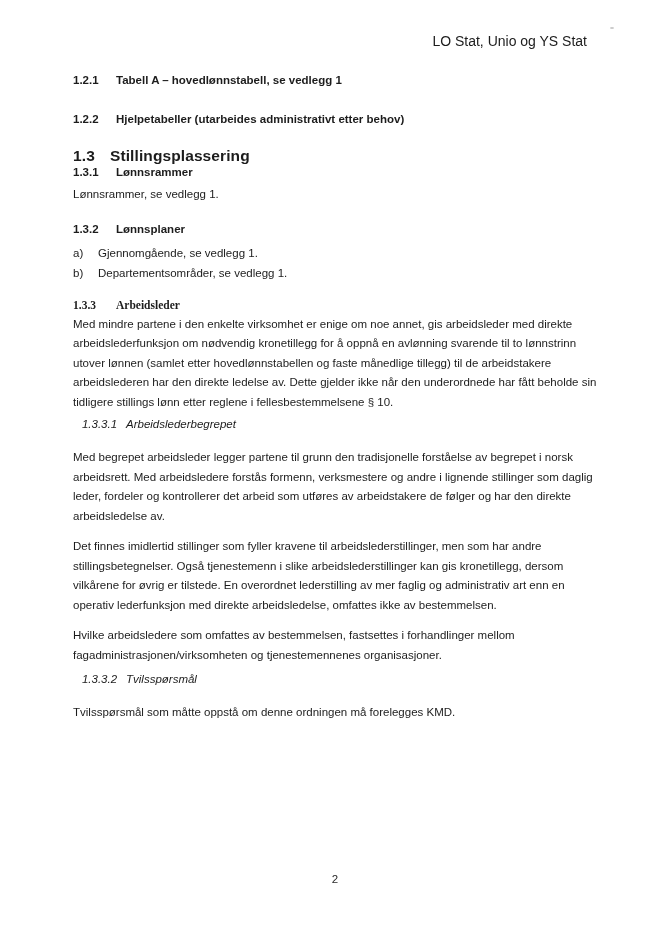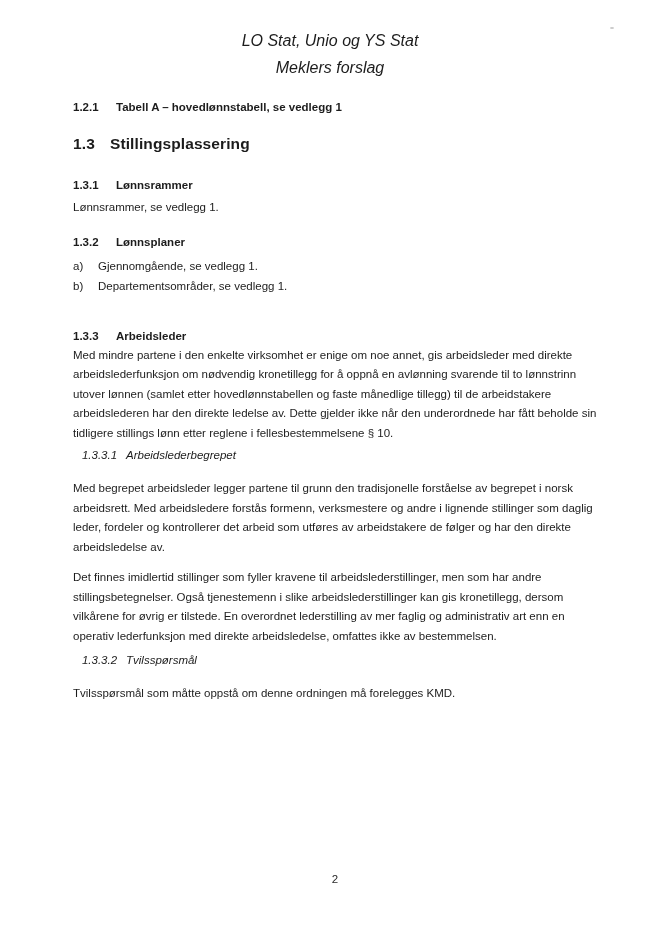--- a/index.html
+++ b/index.html
@@ -13,25 +13,24 @@
     height: 947px;
     box-sizing: border-box;
     background: #ffffff;
     font-family: "Liberation Sans", sans-serif;
     color: #1c1c1c;
     padding: 34px 72px 0 73px;
     overflow: hidden;
   }
   
   .doc-header {
-    text-align: center;
-    font-size: 16px;
+    text-align: right;
+    font-size: 14px;
     line-height: 14px;
     padding-right: 11px;
-    font-style: italic;
   }
   .doc-header .hline1 { margin-bottom: 13px; }
 
   
   .speck {
     position: absolute;
     top: 27px;
     left: 610px;
     width: 4px;
     height: 2px;
@@ -67,24 +66,24 @@
     line-height: 19.5px;
     margin: 0;
     max-width: 527px;
   }
 
   
   .m-h1-first  { margin-top: 18px; }
   .m-h2-a      { margin-top: 25px; }
   .m-h2-b      { margin-top: 25px; }
   .m-h1-second { margin-top: 20px; }
-  .m-h2-c      { margin-top: 25px; }
+  .m-h2-c      { }
   .m-p-tight   { margin-top: 6px; }
   .m-h2-d      { margin-top: 17px; }
-  .m-h2-e      { margin-top: 32px; }
+  .m-h2-e      { margin-top: 14px; font-family: Liberation Serif, serif; }
   .m-p-after-h { margin-top: 3px; }
   .m-h3-a      { margin-top: 5px; }
   .m-p-follow  { margin-top: 16px; }
   .m-p-gap     { margin-top: 11px; }
   .m-h3-b      { margin-top: 7px; }
 
   
   .alpha-list { margin-top: 7px; }
   .alpha-item {
     font-size: 11.5px;
@@ -108,28 +107,30 @@
 </style>
 </head>
 <body>
 
 <div class="page">
 
   <div class="speck"></div>
 
   <div class="doc-header">
     <div class="hline1">LO Stat, Unio og YS Stat</div>
-    <div class="hline2">Meklers forslag</div>
   </div>
 
 
   <div class="h2-sec m-h2-a">
     <span class="num">1.2.1</span><span>Tabell A – hovedlønnstabell, se vedlegg 1</span>
   </div>
 
+  <div class="h2-sec m-h2-b">
+    <span class="num">1.2.2</span><span>Hjelpetabeller (utarbeides administrativt etter behov)</span>
+  </div>
 
   <div class="h1-sec m-h1-second">
     <span class="num">1.3</span><span>Stillingsplassering</span>
   </div>
 
   <div class="h2-sec m-h2-c">
     <span class="num">1.3.1</span><span>Lønnsrammer</span>
   </div>
 
   <p class="body-p m-p-tight">Lønnsrammer, se vedlegg 1.</p>
@@ -154,20 +155,21 @@
   <p class="body-p m-p-after-h">Med mindre partene i den enkelte virksomhet er enige om noe annet, gis arbeidsleder med direkte arbeidslederfunksjon om nødvendig kronetillegg for å oppnå en avlønning svarende til to lønnstrinn utover lønnen (samlet etter hovedlønnstabellen og faste månedlige tillegg) til de arbeidstakere arbeidslederen har den direkte ledelse av. Dette gjelder ikke når den underordnede har fått beholde sin tidligere stillings lønn etter reglene i fellesbestemmelsene § 10.</p>
 
   <div class="h3-sec m-h3-a">
     <span class="num">1.3.3.1</span><span>Arbeidslederbegrepet</span>
   </div>
 
   <p class="body-p m-p-follow">Med begrepet arbeidsleder legger partene til grunn den tradisjonelle forståelse av begrepet i norsk arbeidsrett. Med arbeidsledere forstås formenn, verksmestere og andre i lignende stillinger som daglig leder, fordeler og kontrollerer det arbeid som utføres av arbeidstakere de følger og har den direkte arbeidsledelse av.</p>
 
   <p class="body-p m-p-gap">Det finnes imidlertid stillinger som fyller kravene til arbeidslederstillinger, men som har andre stillingsbetegnelser. Også tjenestemenn i slike arbeidslederstillinger kan gis kronetillegg, dersom vilkårene for øvrig er tilstede. En overordnet lederstilling av mer faglig og administrativ art enn en operativ lederfunksjon med direkte arbeidsledelse, omfattes ikke av bestemmelsen.</p>
 
+  <p class="body-p m-p-gap">Hvilke arbeidsledere som omfattes av bestemmelsen, fastsettes i forhandlinger mellom fagadministrasjonen/virksomheten og tjenestemennenes organisasjoner.</p>
 
   <div class="h3-sec m-h3-b">
     <span class="num">1.3.3.2</span><span>Tvilsspørsmål</span>
   </div>
 
   <p class="body-p m-p-follow">Tvilsspørsmål som måtte oppstå om denne ordningen må forelegges KMD.</p>
 
   <div class="page-number">2</div>
 
 </div>

